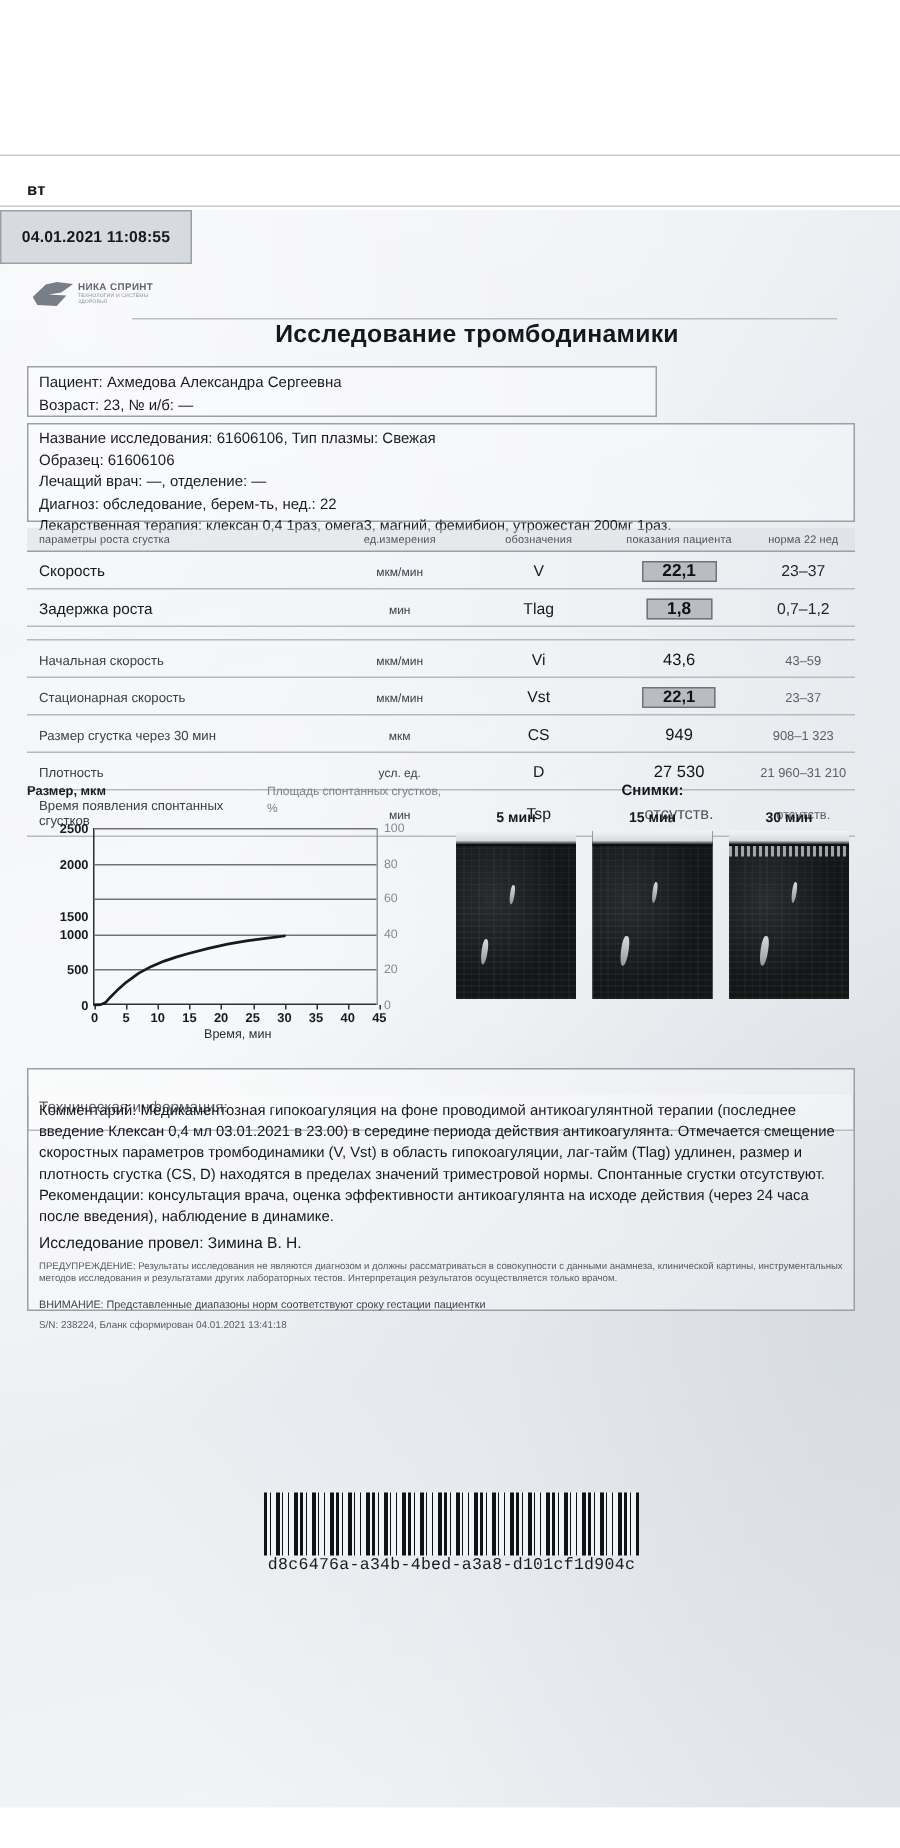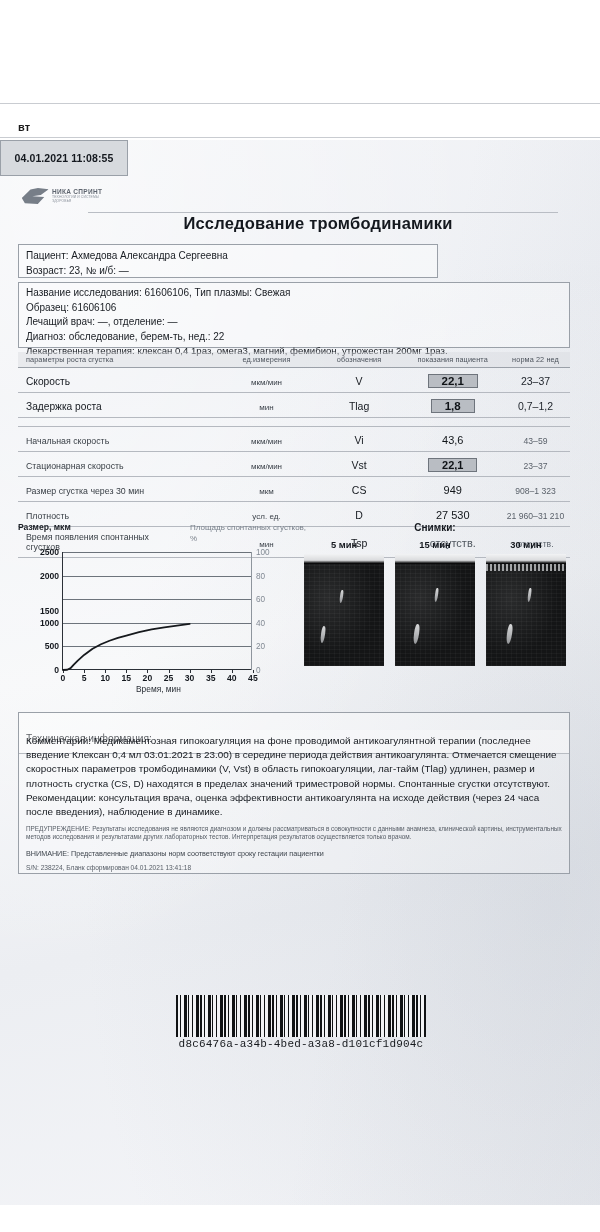--- a/index.html
+++ b/index.html
@@ -191,21 +191,21 @@
     width: 280px; height: 180px;
   }
   .axis-label-left {
     position: absolute; left: 0; top: 0;
     font-size: 8.6px; font-weight: bold; color: #1a1e24;
   }
   .axis-label-right {
     position: absolute; left: 160px; top: 0;
     width: 120px;
     font-size: 8px; color: #7a828c;
-    line-height: 11px; text-align: left; margin-left: 12px;
+    line-height: 11px; text-align: left;
   }
   .plot {
     position: absolute;
     left: 44px; top: 30px;
     width: 190px; height: 118px;
     border-left: 1.6px solid #2b3037;
     border-right: 1px solid #8e959d;
     box-sizing: border-box;
   }
   .plot-top {
@@ -564,20 +564,21 @@
             <div class="clot" style="left:42px;top:34px;width:3px;height:14px"></div>
             <div class="clot" style="left:21px;top:70px;width:5px;height:20px"></div>
           </div>
         </div>
       </div>
 
       <div class="tech-head">Техническая информация:</div>
       <div class="tech-body">
         <div class="tech-p">Комментарий: Медикаментозная гипокоагуляция на фоне проводимой антикоагулянтной терапии (последнее введение Клексан 0,4 мл 03.01.2021 в 23.00) в середине периода действия антикоагулянта. Отмечается смещение скоростных параметров тромбодинамики (V, Vst) в область гипокоагуляции, лаг-тайм (Tlag) удлинен, размер и плотность сгустка (CS, D) находятся в пределах значений триместровой нормы. Спонтанные сгустки отсутствуют.</div>
         <div class="tech-p">Рекомендации: консультация врача, оценка эффективности антикоагулянта на исходе действия (через 24 часа после введения), наблюдение в динамике.</div>
+        <div class="tech-signed">Исследование провел: Зимина В. Н.</div>
         <div class="tech-warn">ПРЕДУПРЕЖДЕНИЕ: Результаты исследования не являются диагнозом и должны рассматриваться в совокупности с данными анамнеза, клинической картины, инструментальных методов исследования и результатами других лабораторных тестов. Интерпретация результатов осуществляется только врачом.</div>
         <div class="tech-note">ВНИМАНИЕ: Представленные диапазоны норм соответствуют сроку гестации пациентки</div>
         <div class="tech-sn">S/N: 238224, Бланк сформирован 04.01.2021 13:41:18</div>
       </div>
 
       <div class="barcode-wrap">
         <div class="barcode"></div>
         <div class="barcode-text">d8c6476a-a34b-4bed-a3a8-d101cf1d904c</div>
       </div>
 

